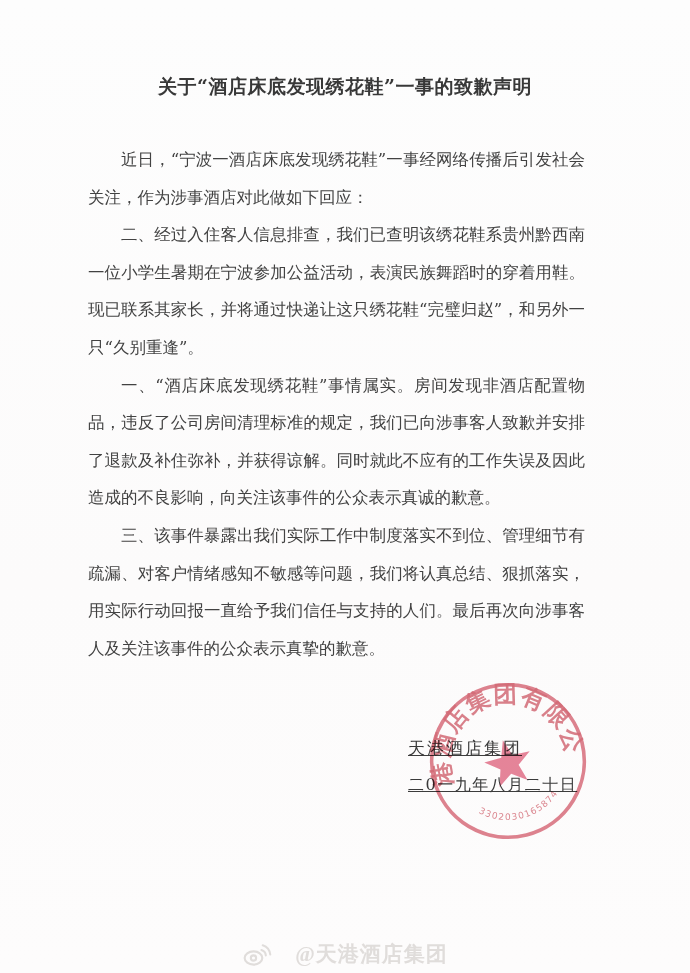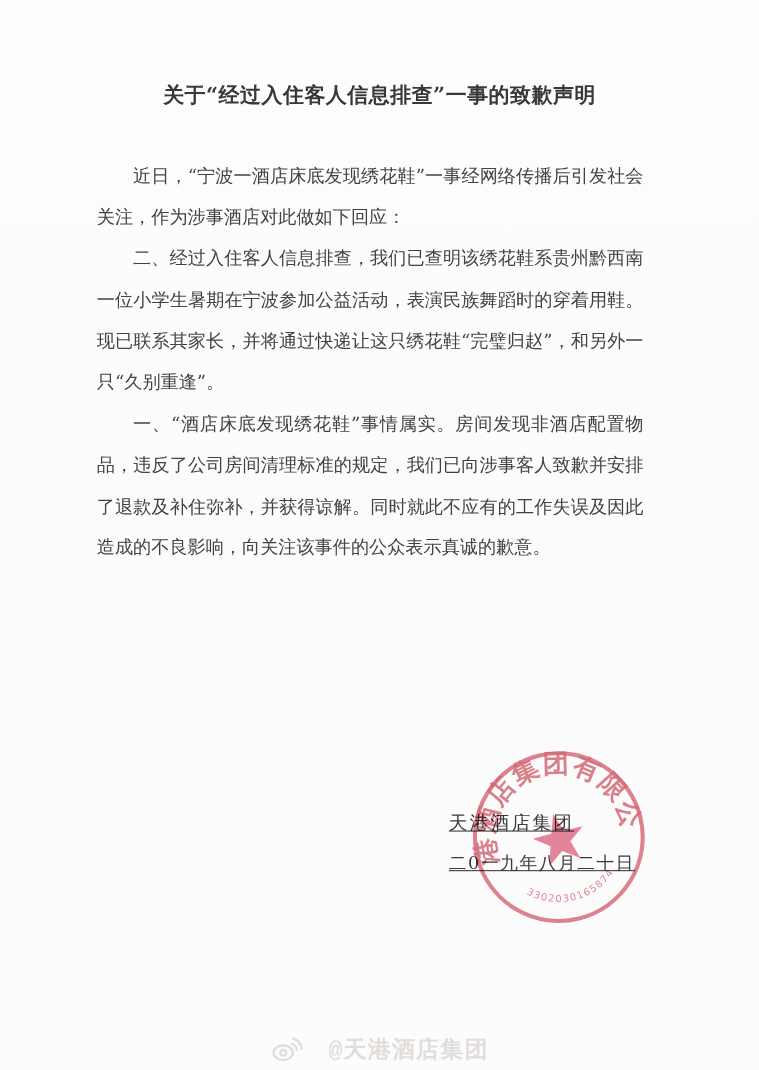--- a/index.html
+++ b/index.html
@@ -72,40 +72,42 @@
     z-index: 2;
     pointer-events: none;
   }
   .footer-watermark {
     position: absolute;
     bottom: 5px;
     left: 0;
     width: 100%;
     display: flex;
     justify-content: center;
+    align-items: center;
     gap: 23px;
-    font-family: Liberation Mono, monospace;
+    font-family: Liberation Serif, serif;
     font-size: 21px;
     font-weight: bold;
     color: #e0dddb;
     letter-spacing: 1px;
   }
   .weibo-icon svg { display: block; }
 </style>
 </head>
 <body>
 
 <div class="page">
 
-  <div class="doc-title">关于“经过入住客人信息排查”一事的致歉声明</div>
+  <div class="doc-title">关于“酒店床底发现绣花鞋”一事的致歉声明</div>
 
   <div class="doc-body">
     <p>近日，“宁波一酒店床底发现绣花鞋”一事经网络传播后引发社会关注，作为涉事酒店对此做如下回应：</p>
     <p>二、经过入住客人信息排查，我们已查明该绣花鞋系贵州黔西南一位小学生暑期在宁波参加公益活动，表演民族舞蹈时的穿着用鞋。现已联系其家长，并将通过快递让这只绣花鞋“完璧归赵”，和另外一只“久别重逢”。</p>
     <p>一、“酒店床底发现绣花鞋”事情属实。房间发现非酒店配置物品，违反了公司房间清理标准的规定，我们已向涉事客人致歉并安排了退款及补住弥补，并获得谅解。同时就此不应有的工作失误及因此造成的不良影响，向关注该事件的公众表示真诚的歉意。</p>
+    <p>三、该事件暴露出我们实际工作中制度落实不到位、管理细节有疏漏、对客户情绪感知不敏感等问题，我们将认真总结、狠抓落实，用实际行动回报一直给予我们信任与支持的人们。最后再次向涉事客人及关注该事件的公众表示真挚的歉意。</p>
   </div>
 
   <div class="signature">
     <div class="org">天港酒店集团</div>
     <div class="date">二0一九年八月二十日</div>
   </div>
 
   <div class="seal">
     <svg viewBox="0 0 200 200" width="164" height="164">
       <defs>

